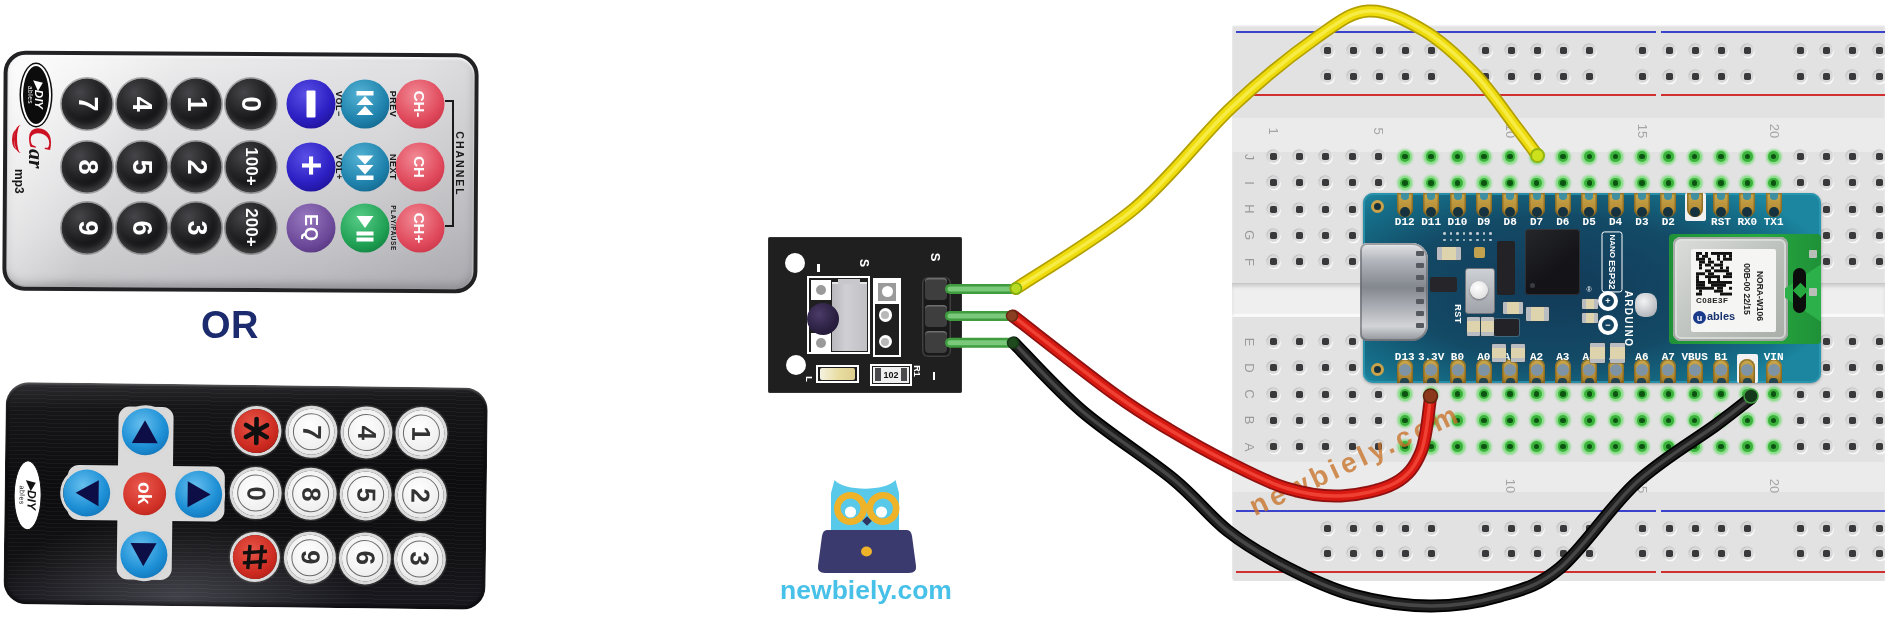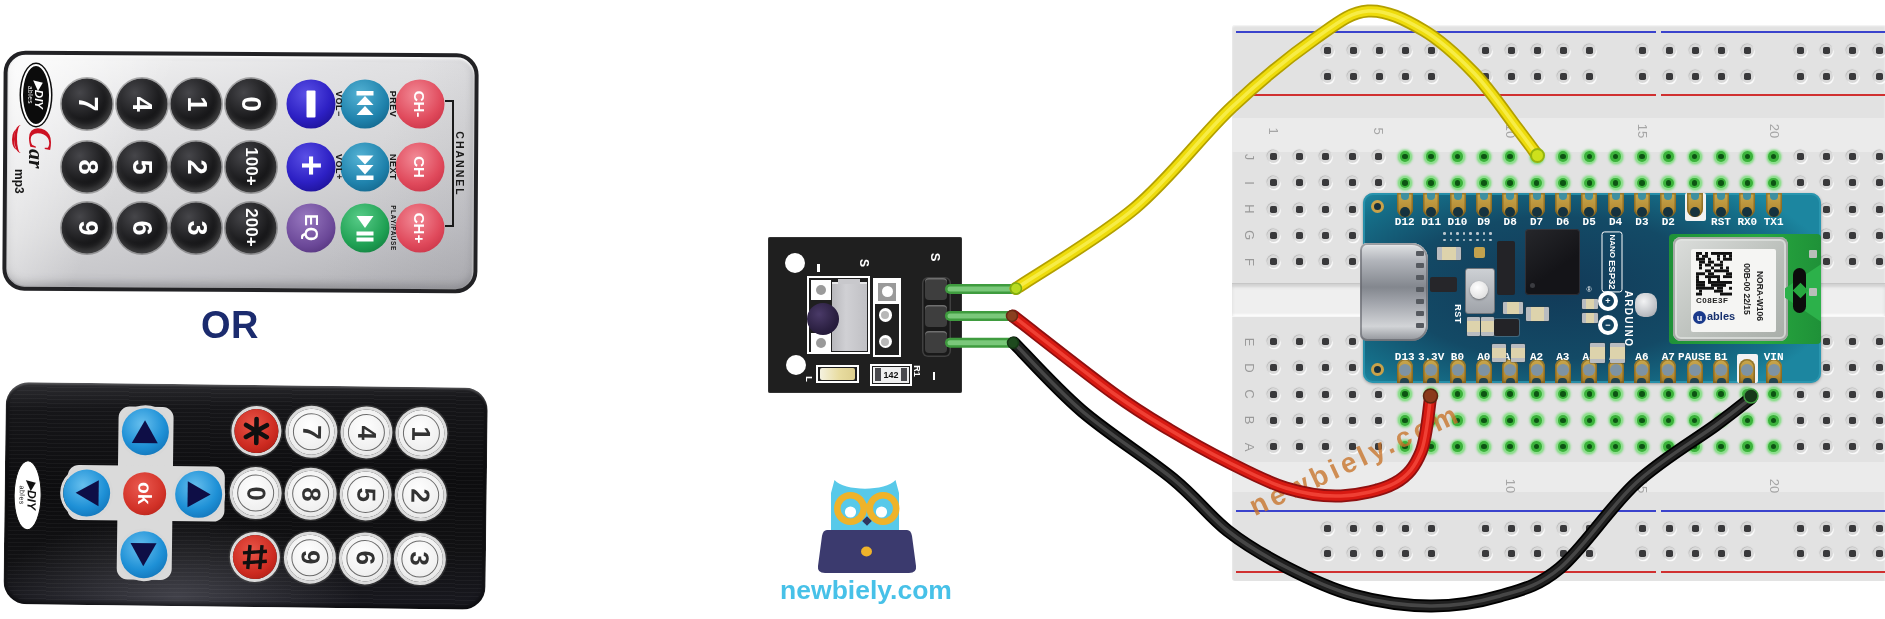--- a/index.html
+++ b/index.html
@@ -1063,21 +1063,21 @@
 <div class="ctr" style="left:68.1px;top:163.5px;color:#fff;font-weight:bold;font-size:11px;font-family:&quot;Liberation Mono&quot;,monospace;">3.3V</div>
 <div class="ctr" style="left:94.45px;top:163.5px;color:#fff;font-weight:bold;font-size:11px;font-family:&quot;Liberation Mono&quot;,monospace;">B0</div>
 <div class="ctr" style="left:120.80000000000001px;top:163.5px;color:#fff;font-weight:bold;font-size:11px;font-family:&quot;Liberation Mono&quot;,monospace;">A0</div>
 <div class="ctr" style="left:147.15px;top:163.5px;color:#fff;font-weight:bold;font-size:11px;font-family:&quot;Liberation Mono&quot;,monospace;">A1</div>
 <div class="ctr" style="left:173.5px;top:163.5px;color:#fff;font-weight:bold;font-size:11px;font-family:&quot;Liberation Mono&quot;,monospace;">A2</div>
 <div class="ctr" style="left:199.85000000000002px;top:163.5px;color:#fff;font-weight:bold;font-size:11px;font-family:&quot;Liberation Mono&quot;,monospace;">A3</div>
 <div class="ctr" style="left:226.20000000000002px;top:163.5px;color:#fff;font-weight:bold;font-size:11px;font-family:&quot;Liberation Mono&quot;,monospace;">A4</div>
 <div class="ctr" style="left:252.55px;top:163.5px;color:#fff;font-weight:bold;font-size:11px;font-family:&quot;Liberation Mono&quot;,monospace;">A5</div>
 <div class="ctr" style="left:278.9px;top:163.5px;color:#fff;font-weight:bold;font-size:11px;font-family:&quot;Liberation Mono&quot;,monospace;">A6</div>
 <div class="ctr" style="left:305.25px;top:163.5px;color:#fff;font-weight:bold;font-size:11px;font-family:&quot;Liberation Mono&quot;,monospace;">A7</div>
-<div class="ctr" style="left:331.6px;top:163.5px;color:#fff;font-weight:bold;font-size:11px;font-family:&quot;Liberation Mono&quot;,monospace;">PAUSE</div>
+<div class="ctr" style="left:331.6px;top:163.5px;color:#fff;font-weight:bold;font-size:11px;font-family:&quot;Liberation Mono&quot;,monospace;">VBUS</div>
 <div class="ctr" style="left:357.95000000000005px;top:163.5px;color:#fff;font-weight:bold;font-size:11px;font-family:&quot;Liberation Mono&quot;,monospace;">B1</div>
 <div class="ctr" style="left:410.65000000000003px;top:163.5px;color:#fff;font-weight:bold;font-size:11px;font-family:&quot;Liberation Mono&quot;,monospace;">VIN</div>
 <div class="abs" style="left:-3px;top:50px;width:68px;height:98px;border-radius:7px 16px 16px 7px;
 background:linear-gradient(180deg,#e4e6e8 0%,#b2b5bb 18%,#83878e 45%,#a0a3aa 60%,#d2d4d7 85%,#8f9298 100%);
 box-shadow:inset 0 0 0 2px rgba(85,88,95,.55), inset 0 2px 2px rgba(255,255,255,.8);"></div>
 <div class="abs" style="left:53px;top:58px;width:8px;height:5px;background:#565a60;border-radius:1px;"></div>
 <div class="abs" style="left:53px;top:70px;width:8px;height:5px;background:#565a60;border-radius:1px;"></div>
 <div class="abs" style="left:53px;top:82px;width:8px;height:5px;background:#565a60;border-radius:1px;"></div>
 <div class="abs" style="left:53px;top:94px;width:8px;height:5px;background:#565a60;border-radius:1px;"></div>
 <div class="abs" style="left:53px;top:106px;width:8px;height:5px;background:#565a60;border-radius:1px;"></div>
@@ -1281,21 +1281,21 @@
 <div class="abs" style="left:157.3px;top:41.1px;width:22px;height:22px;border-radius:4px;background:#3e3e3e;box-shadow:inset 0 1.5px 0 rgba(160,160,160,.5);"></div>
 <div class="abs" style="left:157.3px;top:67.5px;width:22px;height:22px;border-radius:4px;background:#3e3e3e;box-shadow:inset 0 1.5px 0 rgba(160,160,160,.5);"></div>
 <div class="abs" style="left:157.3px;top:94.2px;width:22px;height:22px;border-radius:4px;background:#3e3e3e;box-shadow:inset 0 1.5px 0 rgba(160,160,160,.5);"></div>
 <div class="r90" style="left:167px;top:20px;color:#fff;font-weight:bold;font-size:13px;">S</div>
 <div class="abs" style="left:48.2px;top:127.9px;width:42.7px;height:18.6px;border:2px solid #fff;box-sizing:border-box;"></div>
 <div class="abs" style="left:51.9px;top:130.9px;width:35.3px;height:12.6px;background:linear-gradient(90deg,#f5f2e0,#e8dca0 55%,#ddcf8e);border-radius:2px;"></div>
 <div class="abs" style="left:101.7px;top:126.8px;width:42.4px;height:21.8px;border:2px solid #fff;box-sizing:border-box;"></div>
 <div class="abs" style="left:104.7px;top:129.8px;width:36.4px;height:15.8px;background:#efefef;"></div>
 <div class="abs" style="left:106.7px;top:131.3px;width:6px;height:12.8px;background:#4a4a4e;"></div>
 <div class="abs" style="left:133.1px;top:131.3px;width:6px;height:12.8px;background:#4a4a4e;"></div>
-<div class="ctr" style="left:123px;top:137.7px;color:#111;font-size:9px;font-weight:bold;">142</div>
+<div class="ctr" style="left:123px;top:137.7px;color:#111;font-size:9px;font-weight:bold;">102</div>
 <div class="r90" style="left:148.7px;top:134.1px;color:#fff;font-weight:bold;font-size:9px;">R1</div>
 <div class="abs" style="left:164.9px;top:135px;width:2.5px;height:8px;background:#fff;"></div>
 <div class="r90" style="left:40.7px;top:141.8px;color:#fff;font-weight:bold;font-size:9px;">L</div>
 </div>
 <svg class="abs" style="left:0;top:0;" width="1885" height="619" viewBox="0 0 1885 619" fill="none">
 <g stroke-linecap="round">
 <path d="M950 289 L1014 289" stroke="#3f9c3f" stroke-width="10"></path>
 <path d="M950 289 L1014 289" stroke="#7ac87a" stroke-width="5"></path>
 <path d="M950 315.9 L1011 315.9" stroke="#3f9c3f" stroke-width="10"></path>
 <path d="M950 315.9 L1011 315.9" stroke="#7ac87a" stroke-width="5"></path>

